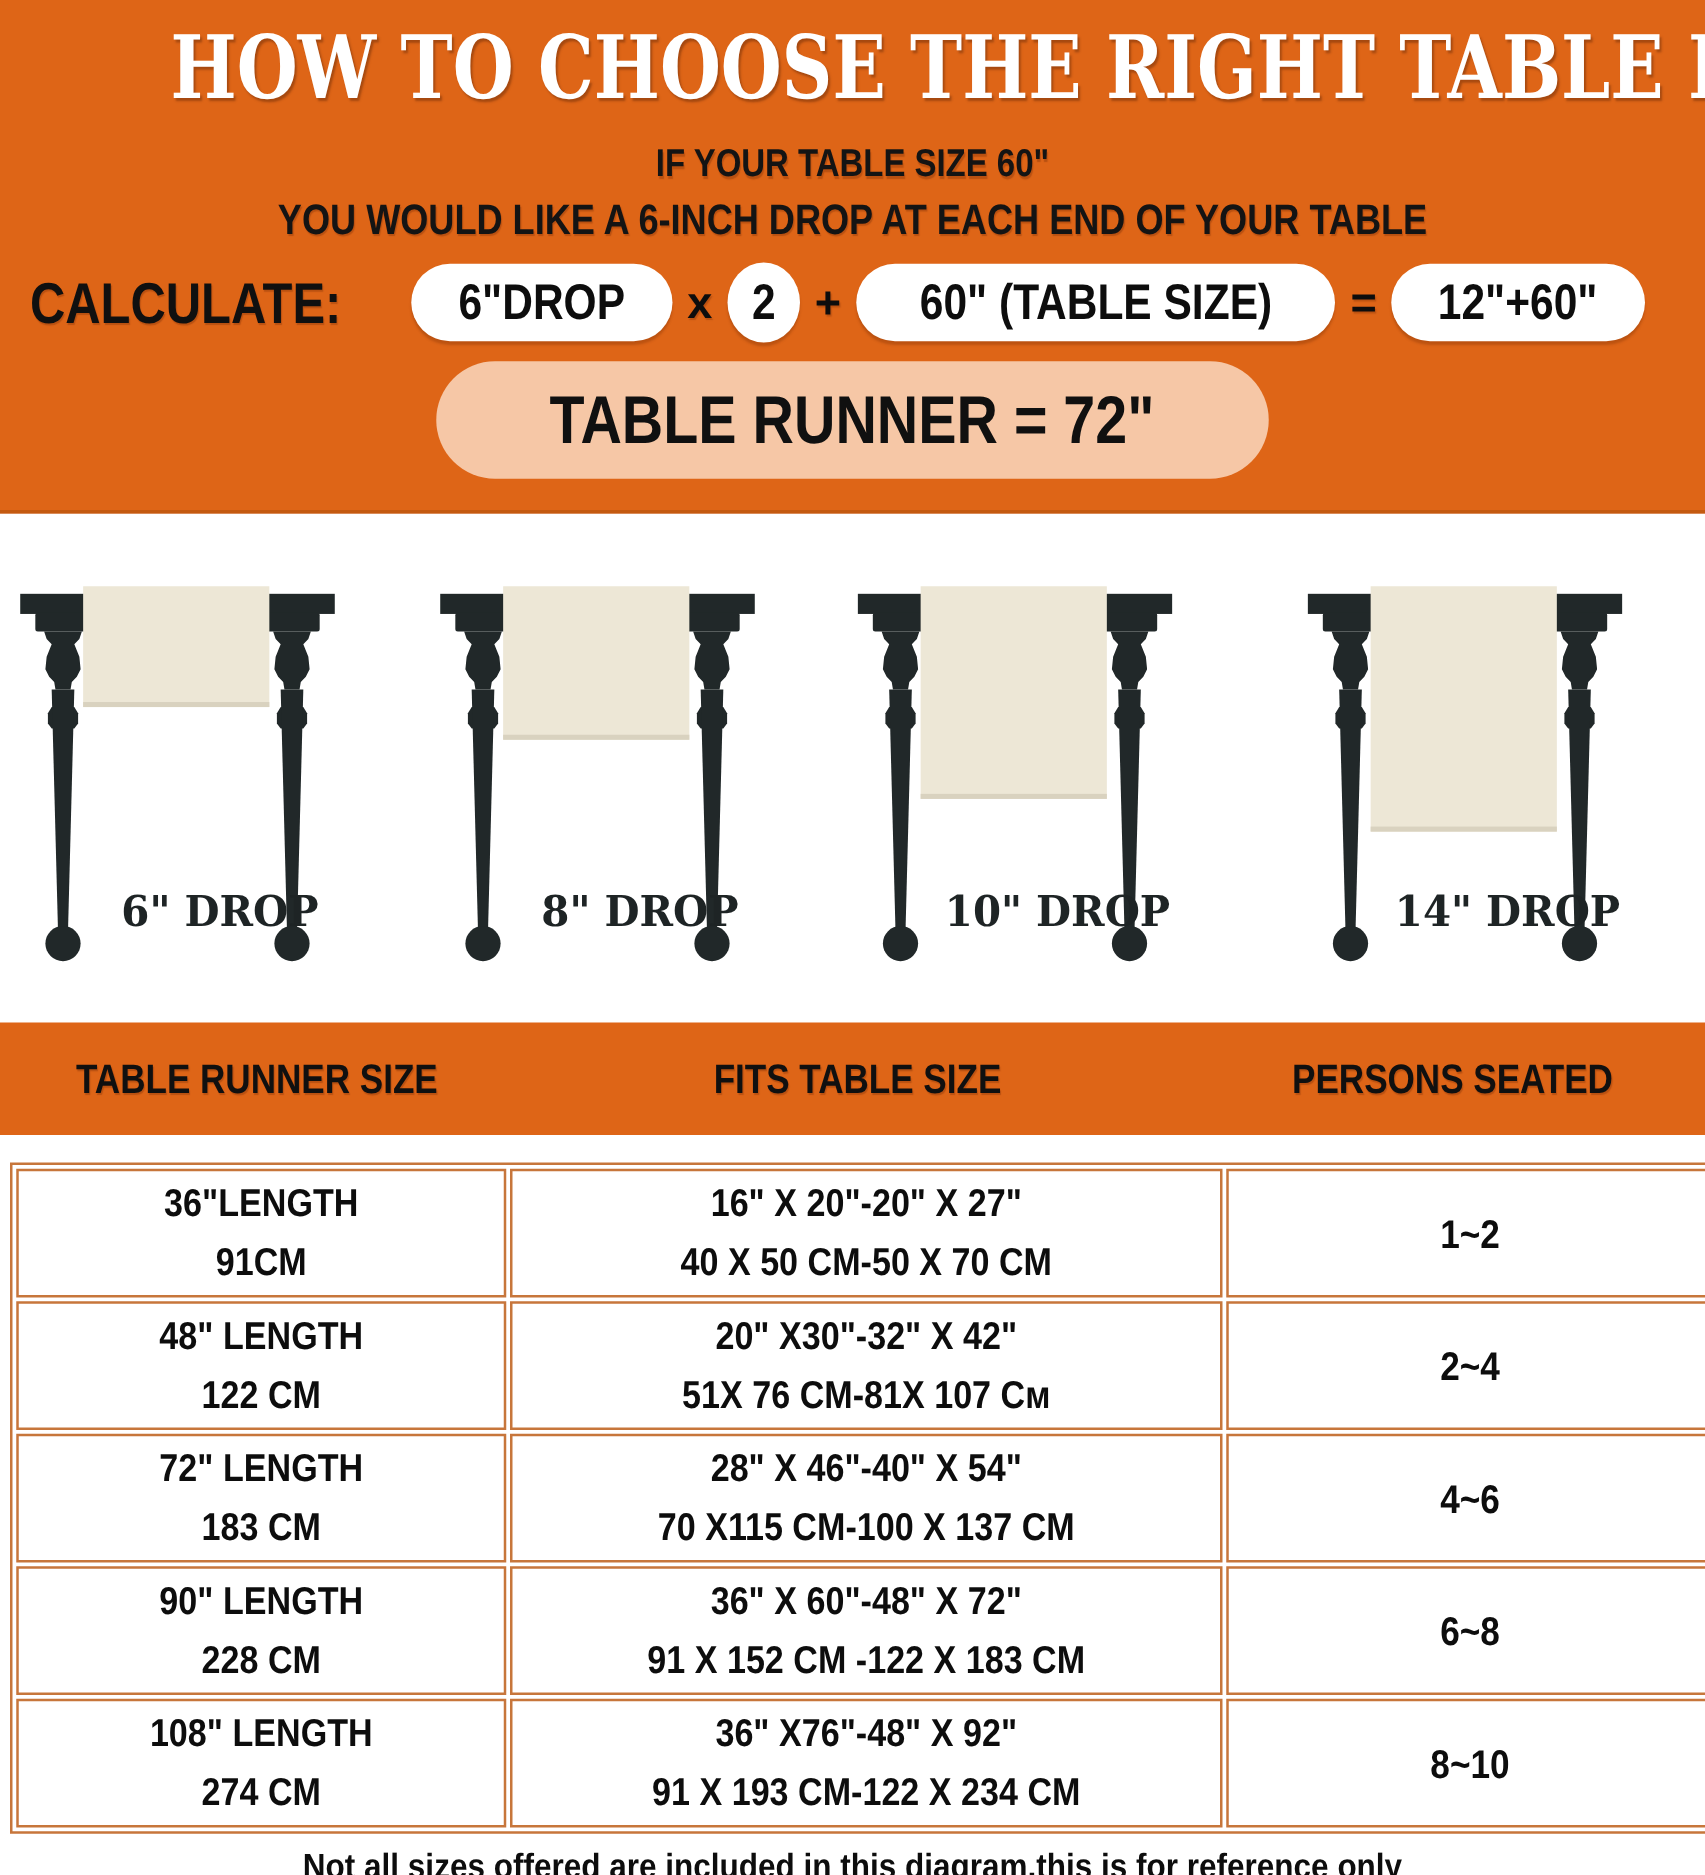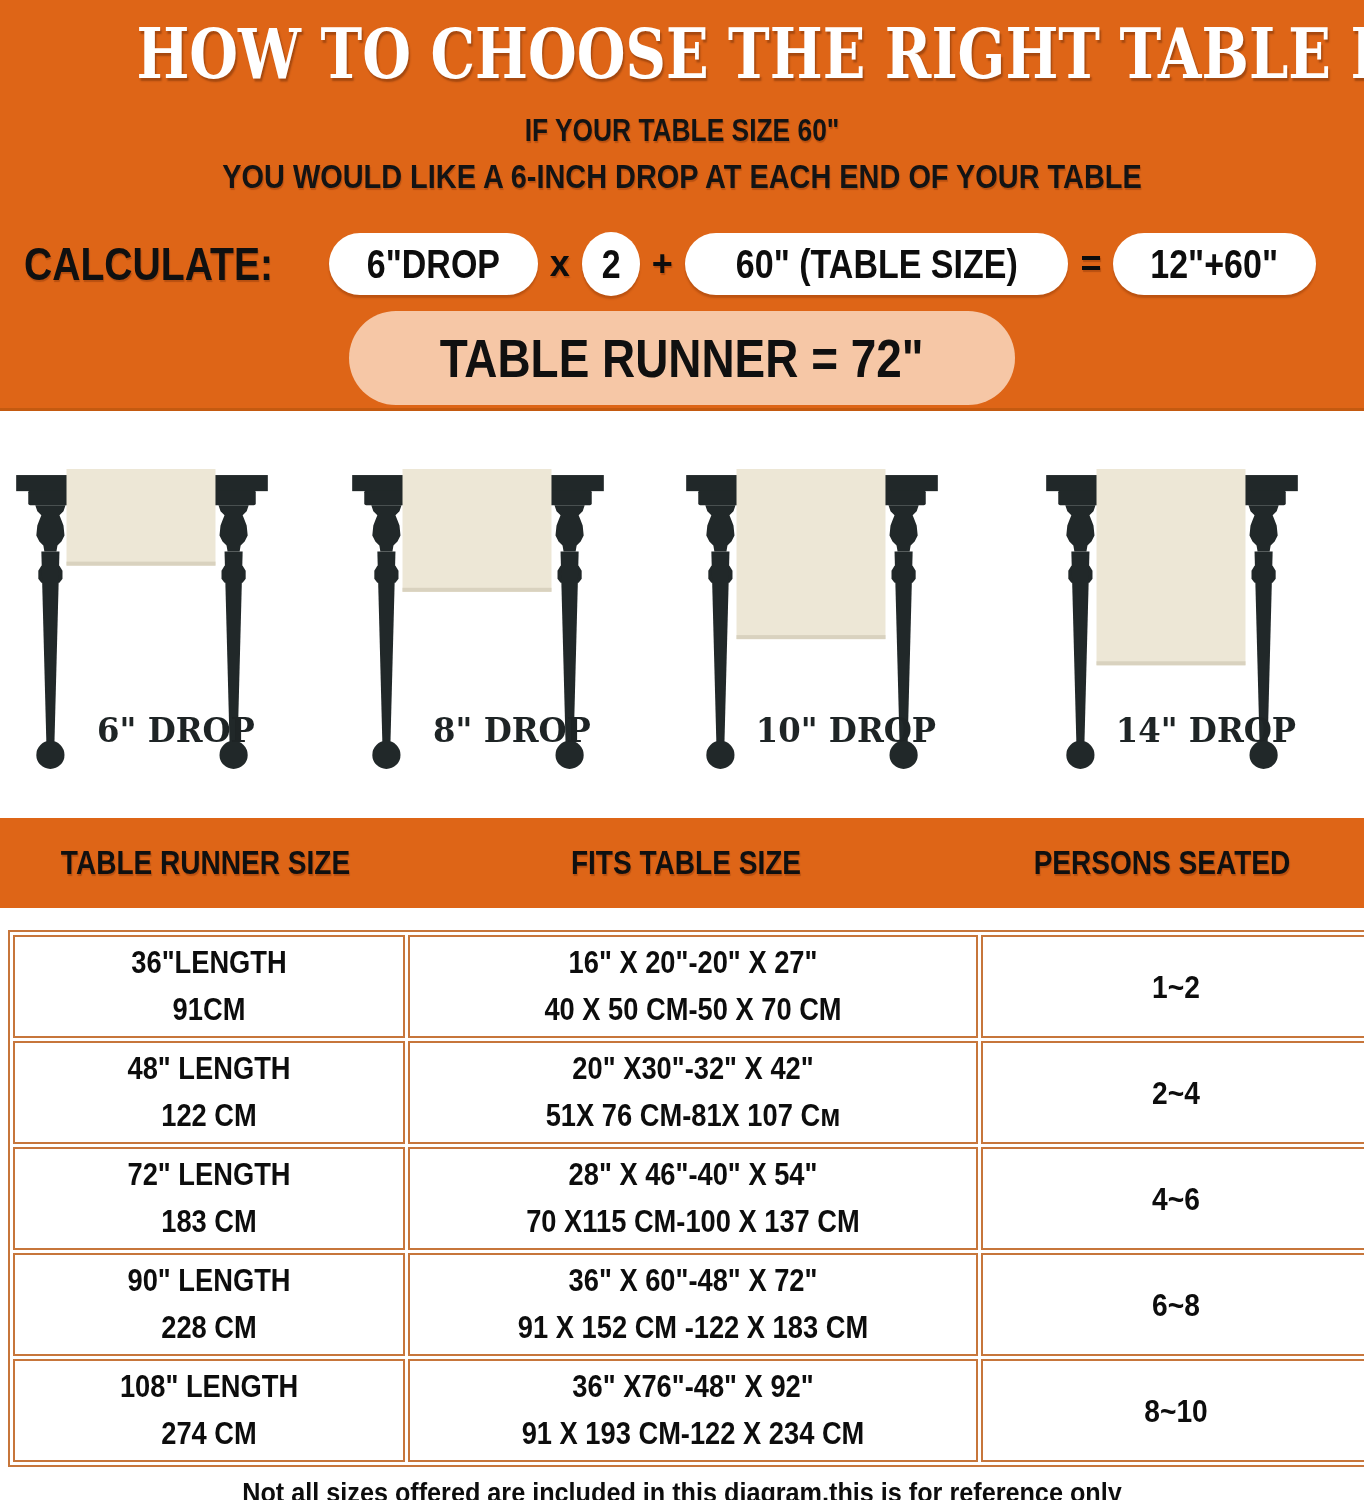--- a/index.html
+++ b/index.html
@@ -9,21 +9,21 @@
   
   .hero { box-sizing:border-box; height:411px; background:#DE6517; border-bottom:3px solid #c45a10; padding-top:20px; }
   .hero-title { text-align:center; color:#ffffff; font-family:"DejaVu Serif", serif; font-weight:bold;
                 font-size:70px; line-height:0.96; white-space:nowrap; transform:scaleX(0.8);
                 text-shadow:2px 3px 2px rgba(60,20,0,0.35); }
   .sub { text-align:center; font-weight:bold; color:#141414; white-space:nowrap; transform:scaleX(0.85);
          text-shadow:1px 2px 1px rgba(90,30,0,0.28); }
   .sub1 { margin-top:26px; font-size:31px; }
   .sub2 { margin-top:8px; font-size:34px; }
 
-  .calc-row { display:flex; align-items:center; margin-top:36px; padding-left:24px; gap:12px; }
+  .calc-row { display:flex; align-items:center; margin-top:14px; padding-left:24px; gap:12px; }
   .calc-label { font-size:46px; font-weight:bold; color:#101010; transform:scaleX(0.85); transform-origin:left center;
                 white-space:nowrap; text-shadow:1px 2px 1px rgba(90,30,0,0.28); }
   .pill { background:#ffffff; border-radius:33px; height:62px; display:flex; align-items:center; justify-content:center;
           padding:0 26px; box-shadow:0 3px 2px rgba(110,40,0,0.3); }
   .pill-text { font-size:40px; font-weight:bold; color:#0d0d0d; transform:scaleX(0.85); white-space:nowrap; }
   .pill.circle { width:34px; height:64px; padding:0 12px; border-radius:50%; }
   .op { font-size:36px; font-weight:bold; color:#0d0d0d; text-shadow:1px 2px 1px rgba(90,30,0,0.28); }
 
   .banner { margin:15px auto 0; width:666px; height:94px; background:#F6C7A6; border-radius:47px;
             display:flex; align-items:center; justify-content:center; }

